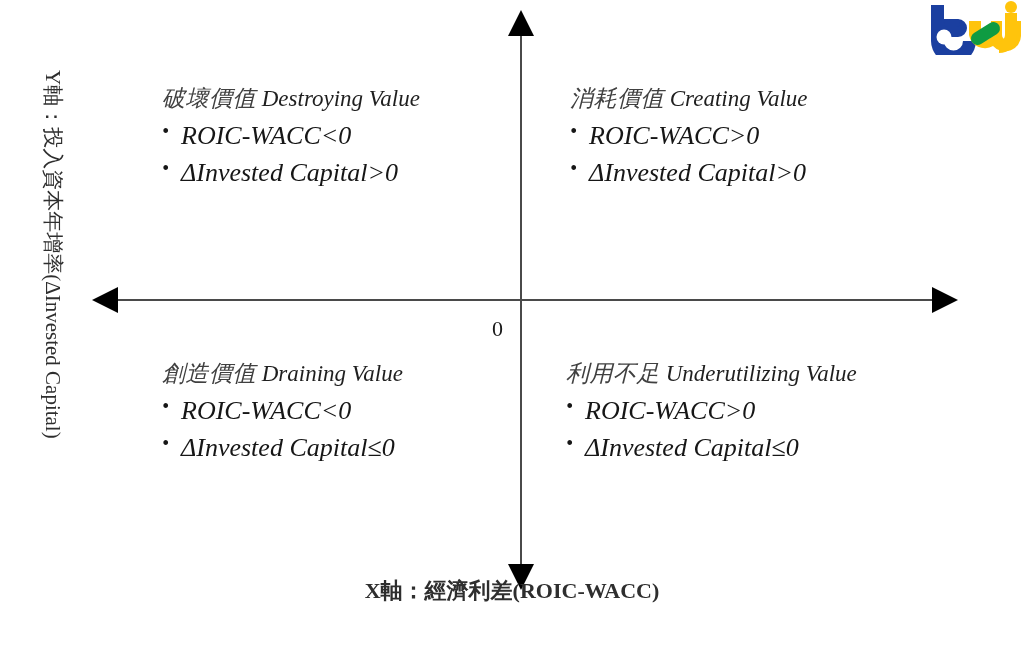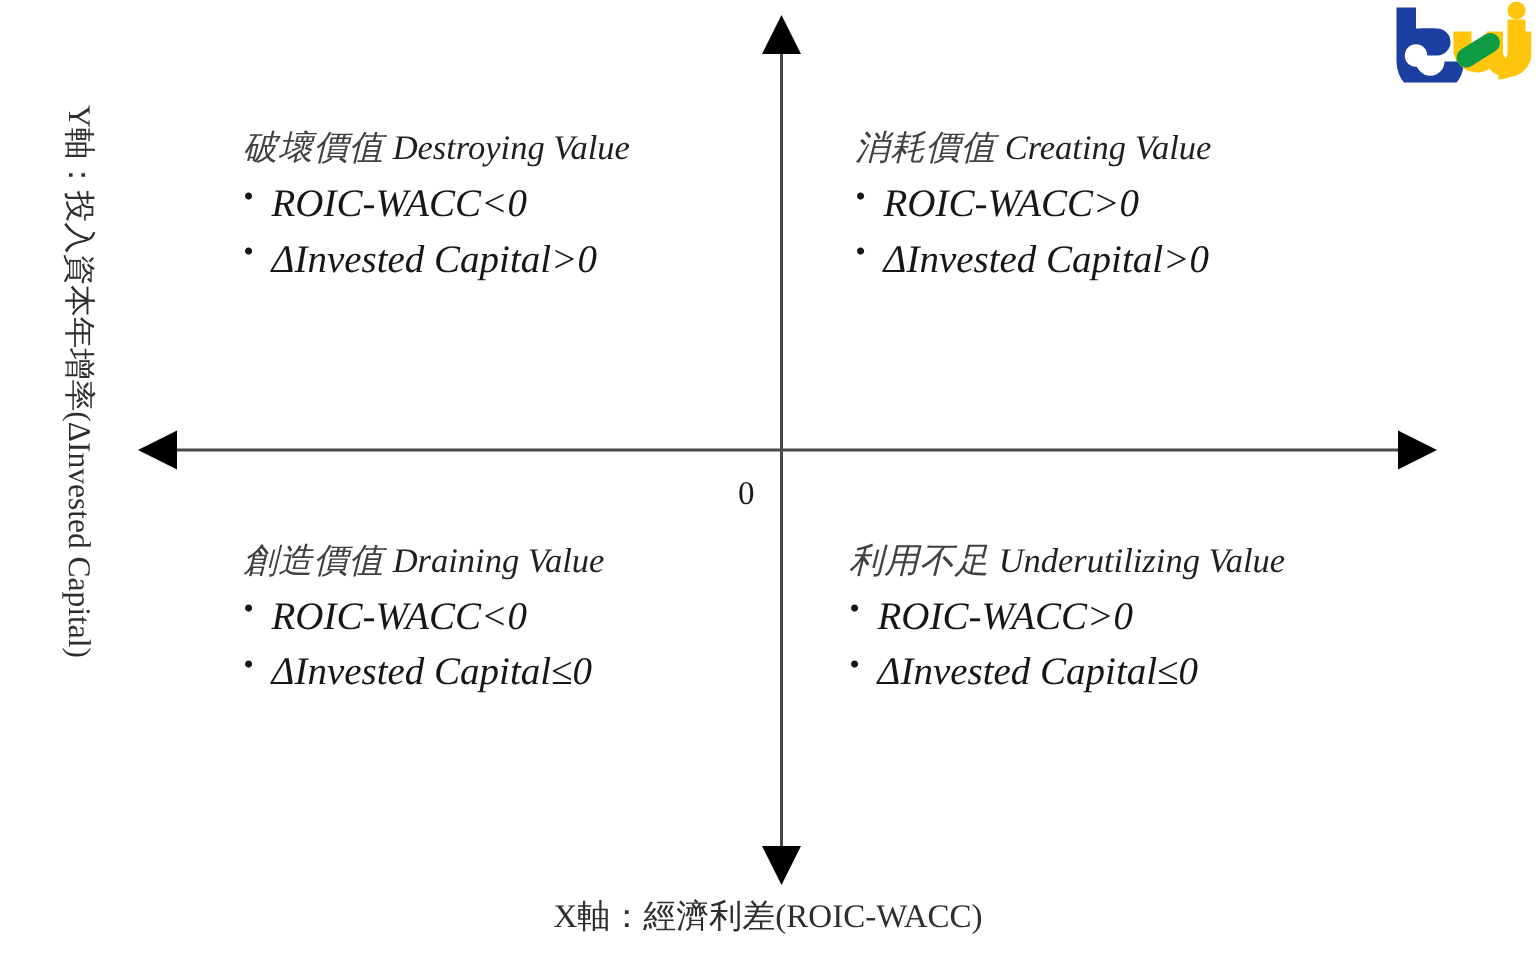--- a/index.html
+++ b/index.html
@@ -138,25 +138,26 @@
     transform-origin: 0 0;
     transform: translate(70px, 70px) rotate(90deg);
     font-size: 21px;
     line-height: 34px;
     color: #2e2e2e;
     white-space: nowrap;
   }
   .x-axis-title {
     position: absolute;
     left: 0;
-    top: 596px;
+    top: 576px;
     width: 1024px;
     text-align: center;
     font-size: 22px;
     color: #2e2e2e;
+    font-weight: bold;
   }
 
   
   .logo {
     position: absolute;
     left: 917px;
     top: 1px;
     width: 104px;
     height: 54px;
   }

